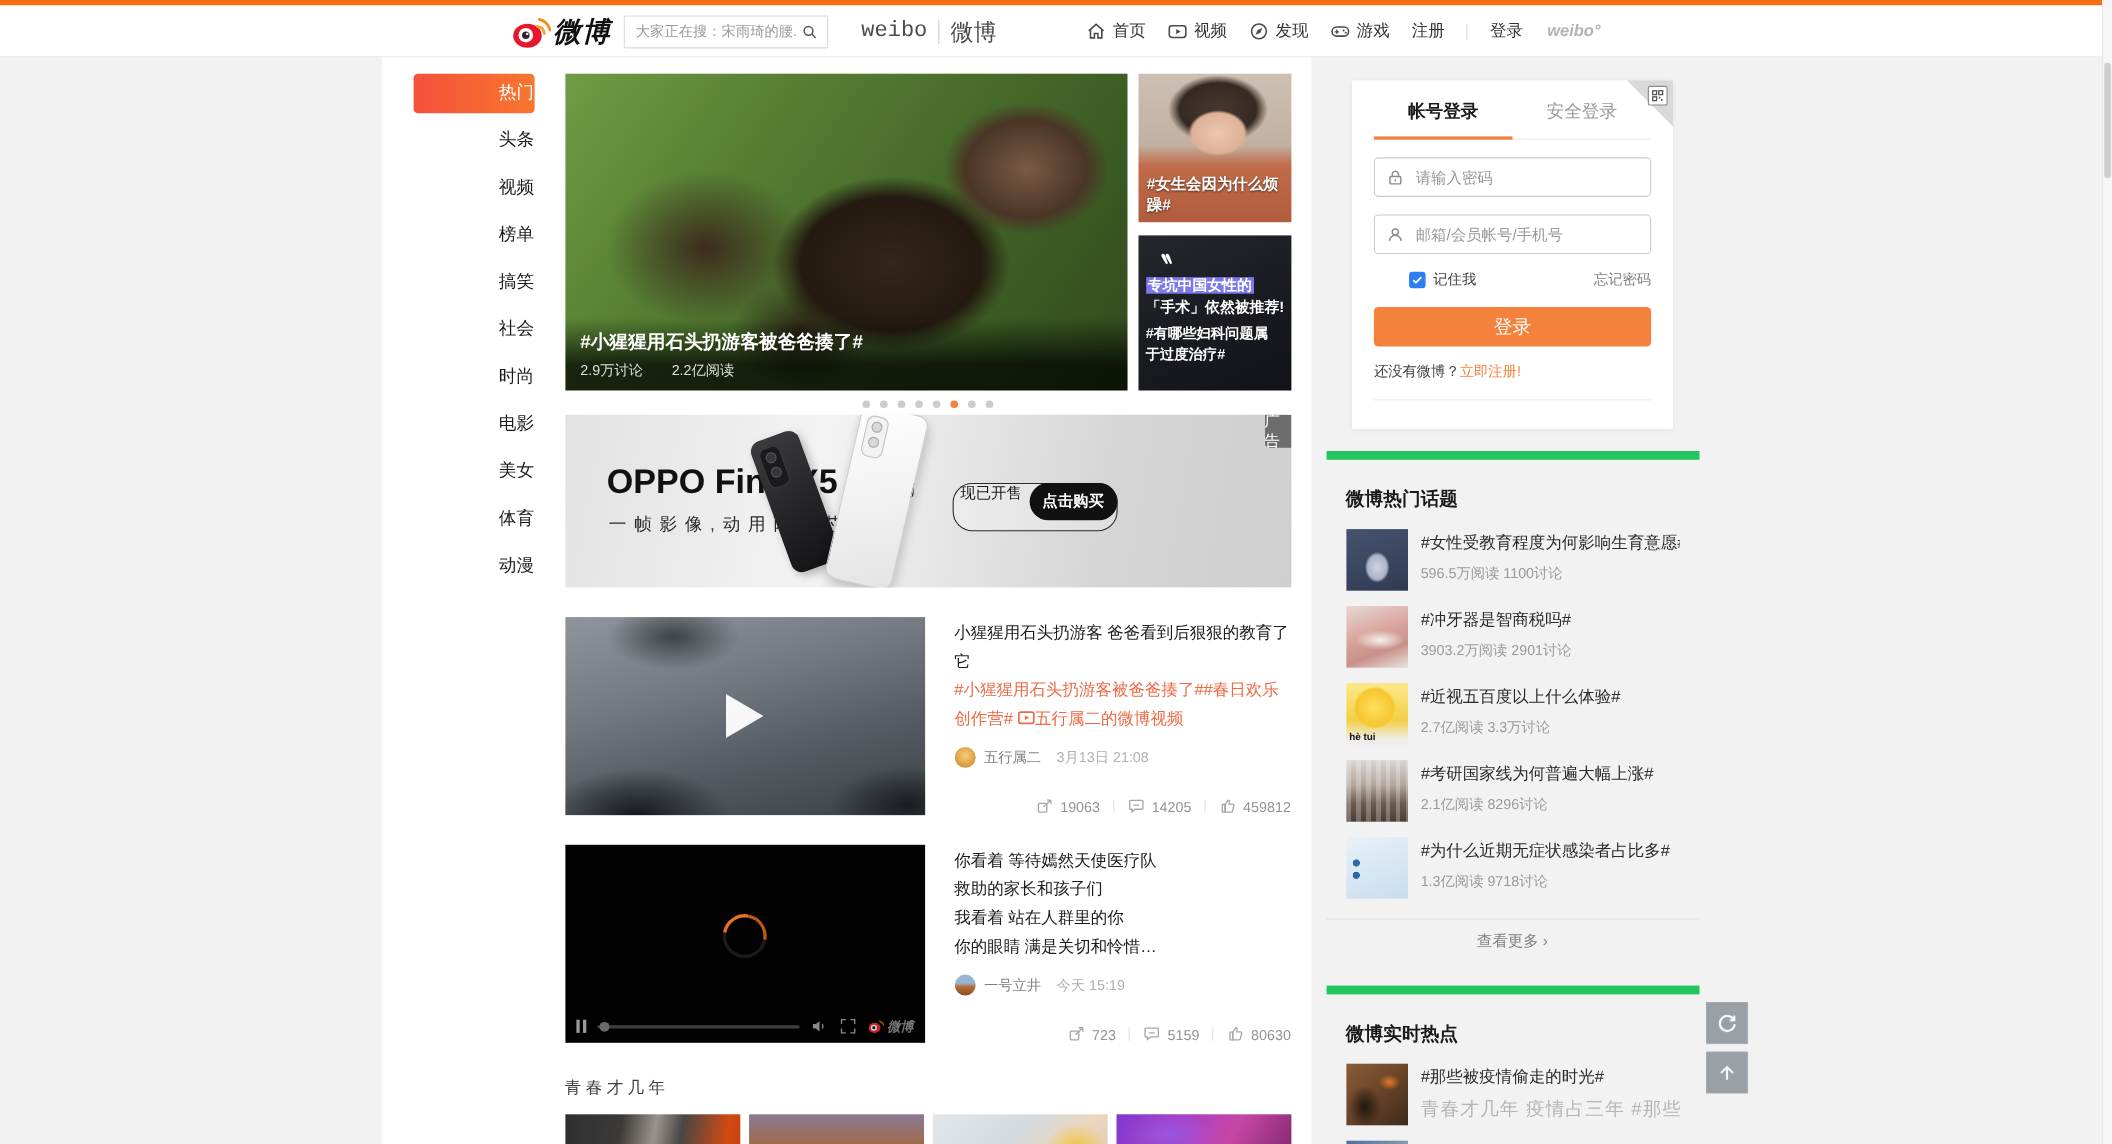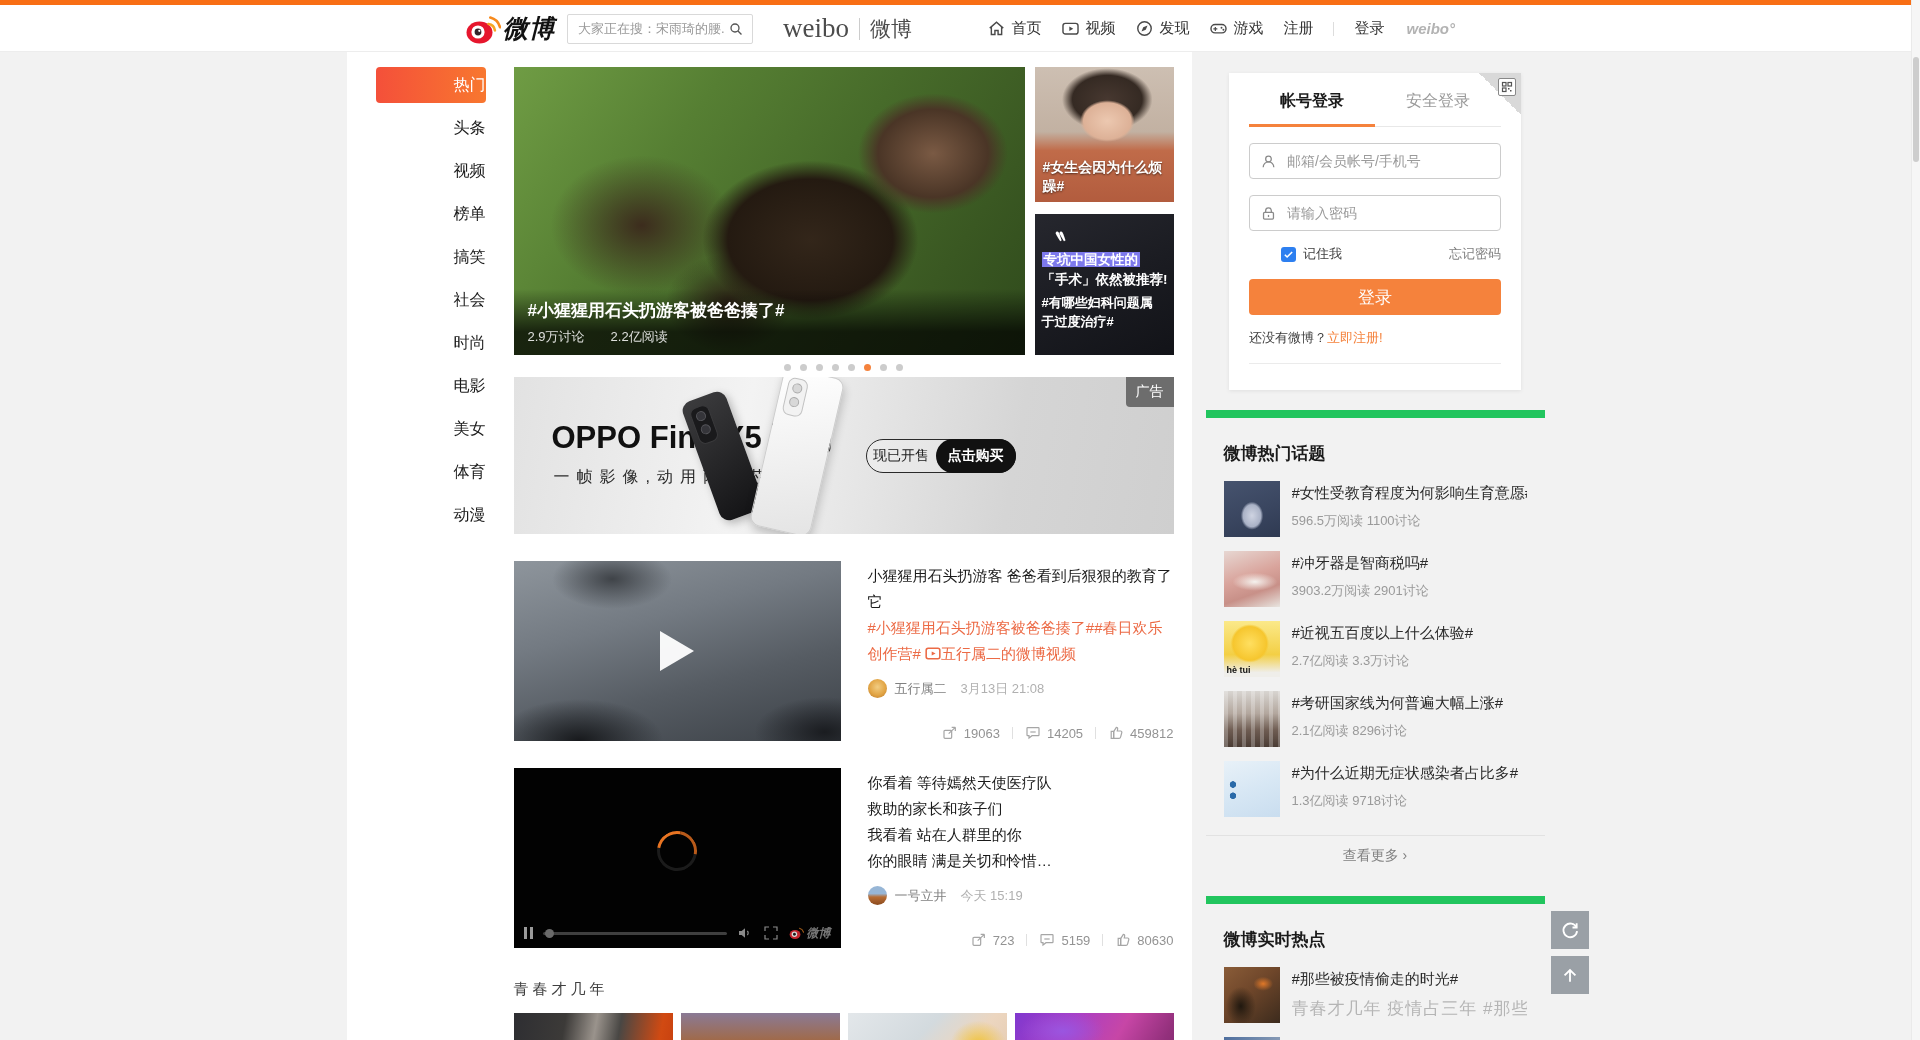--- a/index.html
+++ b/index.html
@@ -16,21 +16,21 @@
   .topbar { height:47px; background:#fff; border-bottom:1px solid #ededed; position:relative; z-index:6; }
   .tb-inner { width:990px; height:47px; margin:0 auto; display:flex; align-items:center; }
   .logo { display:flex; align-items:center; cursor:pointer; }
   .logo svg { width:36px; height:32px; }
   .logo-text { font-size:25px; font-weight:bold; font-style:italic; color:#111; letter-spacing:1px; margin-left:2px; }
   .search-box { margin-left:12px; width:186px; height:30px; border:1px solid #d9d9d9; border-radius:2px; display:flex; align-items:center; background:#fff; }
   .search-input { border:0; outline:0; flex:1; min-width:0; padding:0 4px 0 10px; font-size:13px; color:#333; background:transparent; font-family:inherit; }
   .search-input::placeholder { color:#999; }
   .search-icon { width:16px; height:16px; color:#555; margin-right:8px; flex:none; cursor:pointer; }
   .brand-center { margin-left:30px; display:flex; align-items:center; color:#4c4c4c; }
-  .brand-en { font-family:Liberation Serif, serif; font-size:27px; }
+  .brand-en { font-family:Liberation Mono, monospace; font-size:20px; }
   .brand-divider { width:1px; height:22px; background:#ccc; margin:0 10px; }
   .brand-cn { font-size:21px; }
   .nav { margin-left:auto; display:flex; align-items:center; }
   .nav-item { display:flex; align-items:center; gap:5px; margin-left:20px; font-size:15px; color:#333; cursor:pointer; }
   .nav-icon { width:19px; height:19px; color:#4a4a4a; }
   .nav-sep { width:1px; height:14px; background:#ddd; margin-left:20px; }
   .nav-corner { margin-left:22px; font-size:15px; font-style:italic; font-weight:bold; color:#b3b3b3; cursor:pointer; }
 
   
   .content-bg { position:absolute; left:347px; top:52px; width:845px; height:988px; background:#fff; }
@@ -68,33 +68,33 @@
   .sb-text { position:absolute; left:7px; top:22px; right:2px; color:#fff; font-weight:bold; font-size:13.5px; line-height:20px; }
   .sb-quote { font-size:24px; line-height:14px; display:block; }
   .sb-hl { background:#7d79ec; padding:0 2px; }
   .sb-small { font-size:13px; margin-top:3px; line-height:19px; }
   .dots { height:20px; margin-top:2px; display:flex; align-items:center; justify-content:center; gap:9px; }
   .dot { width:7px; height:7px; border-radius:50%; background:#ccc; cursor:pointer; }
   .dot.active { background:#f5823c; }
 
   .ad { position:relative; width:660px; height:157px; overflow:hidden; cursor:pointer;
     background:linear-gradient(100deg,#e2e2e2 0%,#f3f3f3 35%,#d5d5d5 75%,#cfcfcf 100%); }
-  .ad-badge { position:absolute; top:0; right:0; width:48px; height:30px; background:rgba(92,92,92,.85); color:#fff; font-size:14px; display:flex; align-items:center; justify-content:center; border-bottom-left-radius:4px; }
+  .ad-badge { position:absolute; top:0; right:0; width:24px; height:30px; background:rgba(92,92,92,.85); color:#fff; font-size:14px; display:flex; align-items:center; justify-content:center; border-bottom-left-radius:4px; }
   .ad-title { position:absolute; left:38px; top:40px; font-size:31px; font-weight:bold; color:#111; }
   .ad-sub { position:absolute; left:40px; top:90px; font-size:16px; color:#2a2a2a; letter-spacing:7px; }
   .phone { position:absolute; border-radius:10px; }
   .phone-dark { left:186px; top:16px; width:46px; height:126px; background:linear-gradient(160deg,#3c3c3e,#121214); transform:rotate(-20deg); box-shadow:2px 4px 8px rgba(0,0,0,.25); }
   .phone-white { left:252px; top:-6px; width:62px; height:162px; background:linear-gradient(160deg,#ffffff,#e4e4e4); border:1px solid #cdcdcd; transform:rotate(13deg); box-shadow:2px 5px 10px rgba(0,0,0,.2); }
   .cam { position:absolute; left:6px; top:8px; width:20px; height:38px; border-radius:7px; }
   .cam-d { background:#1a1a1c; border:1px solid #3a3a3c; }
   .cam-w { background:#f2f2f2; border:1px solid #c2c2c2; }
   .cam i { display:block; width:10px; height:10px; border-radius:50%; margin:4px auto 0; }
   .cam-d i { background:#35353a; border:1px solid #55555a; }
   .cam-w i { background:#d8d8d8; border:1px solid #aaa; }
-  .ad-cta { position:absolute; left:352px; top:62px; width:150px; height:34px; border:1px solid #2a2a2a; border-radius:18px; display:flex; align-items:center; background:rgba(255,255,255,.25); cursor:pointer;font-family:Liberation Mono, monospace; }
+  .ad-cta { position:absolute; left:352px; top:62px; width:150px; height:44px; border:1px solid #2a2a2a; border-radius:18px; display:flex; align-items:flex-start; background:rgba(255,255,255,.25); cursor:pointer;font-family:Liberation Mono, monospace; }
   .cta-status { flex:1; text-align:center; font-size:14px; color:#1a1a1a; }
   .cta-buy { width:80px; height:34px; margin:-1px -1px -1px 0; background:#111; color:#fff; border-radius:18px; font-size:14px; font-weight:bold; display:flex; align-items:center; justify-content:center; }
 
   .post { display:flex; margin-top:27px; }
   .post:nth-of-type(3) { margin-top:24px; }
   .post-thumb { position:relative; width:327px; height:180px; flex:none; overflow:hidden; cursor:pointer; }
   .thumb-video1 { background:
       radial-gradient(120px 60px at 20% 100%, #17191c 0%, rgba(0,0,0,0) 70%),
       radial-gradient(100px 50px at 95% 95%, #1a1c20 0%, rgba(0,0,0,0) 70%),
       radial-gradient(80px 40px at 30% 10%, #3f4348 0%, rgba(0,0,0,0) 75%),
@@ -473,32 +473,32 @@
           <rect x="3" y="14" width="7" height="7" fill="none" stroke="currentColor" stroke-width="2.4"></rect>
           <path d="M14 14h3v3h-3zM18 18h3v3h-3z" fill="currentColor"></path>
         </svg>
       </div>
       <div class="tabs">
         <div class="tab active">帐号登录</div>
         <div class="tab">安全登录</div>
       </div>
       <div class="field">
         <svg viewBox="0 0 24 24">
-          <circle cx="12" cy="8.5" r="4" fill="none" stroke="currentColor" stroke-width="1.8"></circle>
-          <path d="M4.5 20a7.5 7.5 0 0 1 15 0" fill="none" stroke="currentColor" stroke-width="1.8"></path>
-        </svg>
-        <input placeholder="邮箱/会员帐号/手机号" style="">
-      </div>
-      <div class="field">
-        <svg viewBox="0 0 24 24">
           <rect x="5" y="10.5" width="14" height="9.5" rx="1.5" fill="none" stroke="currentColor" stroke-width="1.8"></rect>
           <path d="M8 10.5V8a4 4 0 0 1 8 0v2.5" fill="none" stroke="currentColor" stroke-width="1.8"></path>
           <path d="M12 14v3" stroke="currentColor" stroke-width="1.8"></path>
         </svg>
         <input type="password" placeholder="请输入密码" style="">
+      </div>
+      <div class="field">
+        <svg viewBox="0 0 24 24">
+          <circle cx="12" cy="8.5" r="4" fill="none" stroke="currentColor" stroke-width="1.8"></circle>
+          <path d="M4.5 20a7.5 7.5 0 0 1 15 0" fill="none" stroke="currentColor" stroke-width="1.8"></path>
+        </svg>
+        <input placeholder="邮箱/会员帐号/手机号" style="">
       </div>
       <div class="opts">
         <span class="checkbox">
           <svg viewBox="0 0 24 24">
               <path d="M4 12.5l5 5L20 6.5" fill="none" stroke="currentColor" stroke-width="3.4"></path>
             </svg>
         </span>
         <span class="remember">记住我</span>
         <span class="forgot">忘记密码</span>
       </div>

